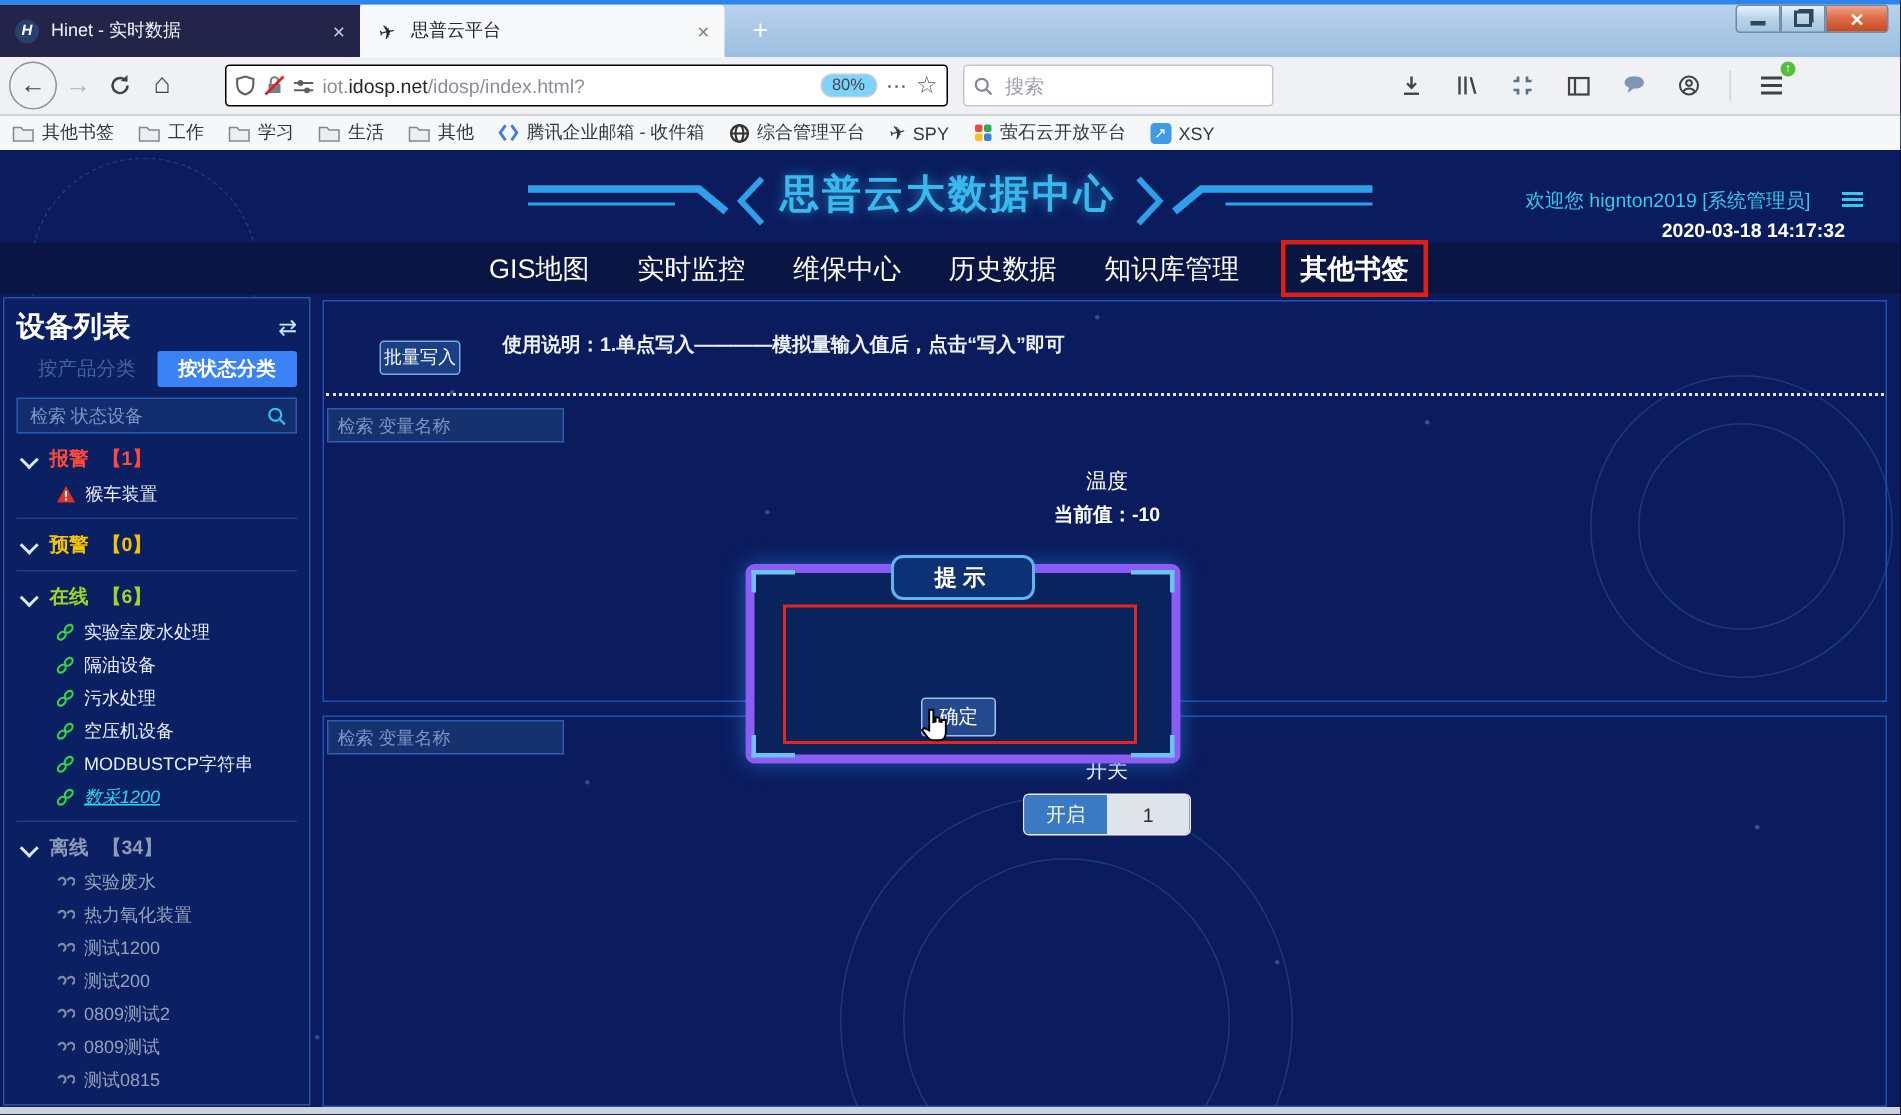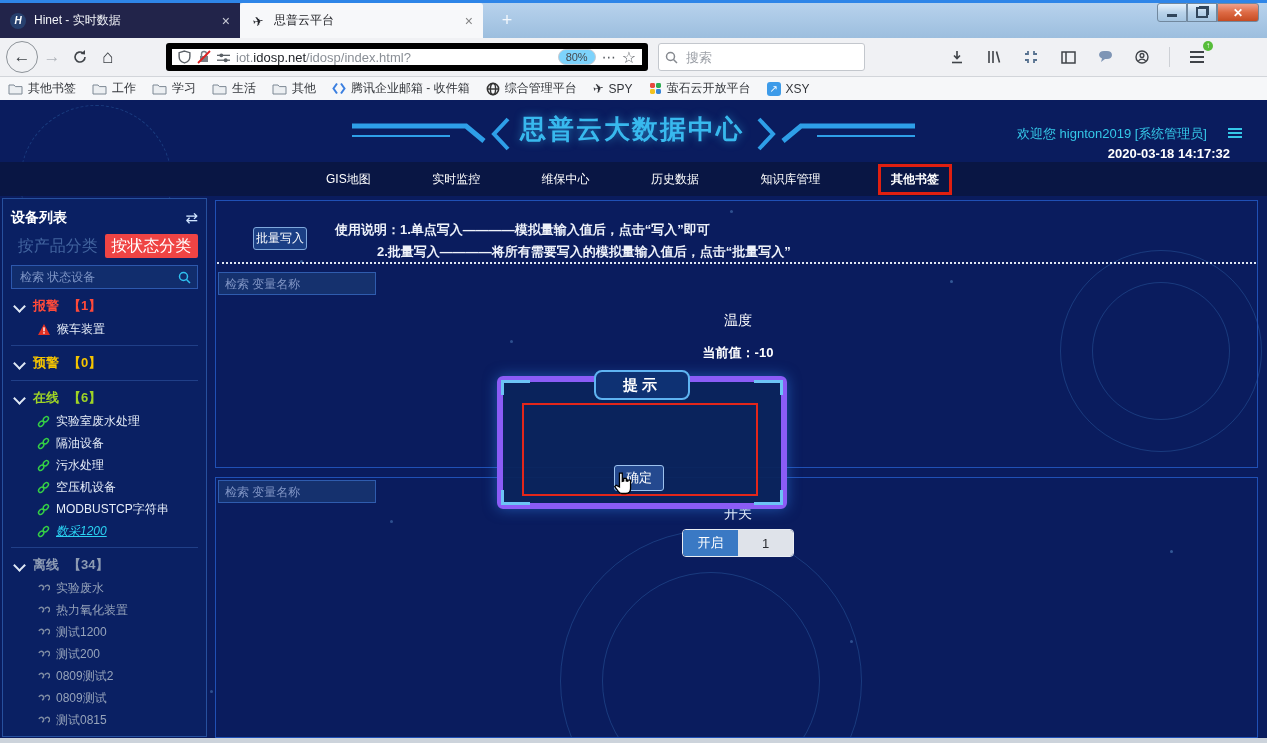--- a/index.html
+++ b/index.html
@@ -27,21 +27,21 @@
   .winbtn .bar{width:10px;height:3px;background:#31465c;margin-top:6px;}
   .winbtn .rest{width:8px;height:7px;border:2px solid #31465c;box-shadow:2px -2px 0 -1px #31465c;}
   .winbtn.close{width:42px;background:linear-gradient(#f0a18c,#dd6a44 50%,#c64b22);
                 border-radius:0 3px 3px 0;color:#fff;font-weight:bold;font-size:12px;}
   .navtoolbar{position:absolute;top:38px;left:0;width:1267px;height:38px;background:#f0f1f4;
               border-bottom:1px solid #d2d5da;display:flex;align-items:center;}
   .ibtn{width:28px;height:28px;display:flex;align-items:center;justify-content:center;
         color:#3f4348;font-size:17px;flex:none;}
   .ibtn.back{border:1px solid #8d9399;border-radius:50%;width:30px;height:30px;margin-left:6px;}
   .ibtn.fwd{color:#b0b4ba;}
-  .urlbar{margin-left:44px;width:482px;height:28px;background:#fff;border:6px solid #000000;
+  .urlbar{margin-left:28px;width:482px;height:28px;background:#fff;border:1px solid #000000;
           border-radius:3px;display:flex;align-items:center;padding:0 6px;box-sizing:border-box;gap:6px;}
   .urltext{font-size:13px;color:#8a8f96;white-space:nowrap;overflow:hidden;flex:1;}
   .urltext .host{color:#23262b;}
   .zoompill{font-size:11px;color:#45494f;background:#7dd3fc;border:1px solid #c9ccd2;
             border-radius:9px;padding:1px 7px;flex:none;}
   .pageact{color:#55595f;font-size:14px;flex:none;}
   .searchbar{margin-left:10px;width:207px;height:28px;background:#fff;border:1px solid #c3c7cd;
              border-radius:3px;display:flex;align-items:center;padding:0 6px;box-sizing:border-box;gap:6px;}
   .searchbar input{border:none;outline:none;font-size:13px;width:140px;font-family:"Liberation Sans",sans-serif;}
   .searchbar input::placeholder{color:#9a9ea5;}
@@ -66,32 +66,32 @@
           font-weight:bold;letter-spacing:2px;color:#38b9ee;text-shadow:0 0 8px rgba(56,185,238,.6);}
   .tdeco{position:absolute;top:16px;}
   .tdeco.l{left:350px;} .tdeco.r{left:752px;transform:scaleX(-1);}
   .welcome{position:absolute;top:25px;right:60px;font-size:13px;color:#35c8e8;}
   .listicon{position:absolute;top:28px;right:25px;width:14px;height:2px;background:#35c8e8;
             box-shadow:0 4px 0 #35c8e8,0 8px 0 #35c8e8;}
   .datetime{position:absolute;top:46px;right:37px;font-size:13px;font-weight:bold;color:#fff;}
   .navmenu{position:absolute;top:62px;left:0;width:1267px;height:34px;background:#091644;}
   .navitems{position:absolute;left:322px;top:0;width:630px;height:34px;display:flex;
             align-items:center;justify-content:space-between;}
-  .navitem{color:#fff;font-size:12px;padding:2px 4px;}
+  .navitem{color:#fff;font-size:18px;padding:2px 4px;}
   .navitem.hl{border:3px solid #e01f10;padding:4px 10px;font-weight:bold;}
   
   .sidebar{position:absolute;left:2px;top:98px;width:205px;height:539px;box-sizing:border-box;
            background:#0a2063;border:1px solid #27509e;padding:8px 8px 0 8px;overflow:hidden;}
   .sb-head{display:flex;justify-content:space-between;align-items:center;height:22px;}
-  .sb-title{font-size:14px;font-weight:bold;color:#fff;}
+  .sb-title{font-size:19px;font-weight:bold;color:#fff;}
   .sb-swap{color:#cfe4ff;font-size:15px;}
   .sb-tabs{display:flex;height:24px;margin-top:5px;}
-  .sb-tab{flex:1;display:flex;align-items:center;justify-content:center;font-size:16px;text-align:center;}
+  .sb-tab{flex:1;display:flex;align-items:center;justify-content:center;font-size:13px;text-align:center;}
   .sb-tab.off{color:#41639e;}
-  .sb-tab.on{background:#ef4444;color:#fff;border-radius:2px;}
+  .sb-tab.on{background:#3b82f6;color:#fff;border-radius:2px;font-weight:bold;}
   .sb-search{margin-top:7px;height:24px;background:#112d6d;border:1px solid #2d58ad;
              display:flex;align-items:center;padding:0 6px;box-sizing:border-box;}
   .sb-search input{flex:1;background:transparent;border:none;outline:none;font-size:12px;color:#a9bbe0;
                    font-family:"Liberation Sans",sans-serif;}
   .sb-search input::placeholder{color:#7e95c5;}
   .sb-grp{display:flex;align-items:center;gap:9px;margin-top:8px;height:18px;
           font-size:13px;font-weight:bold;}
   .chev{width:7px;height:7px;border-right:2px solid #dfe8f5;border-bottom:2px solid #dfe8f5;
         transform:rotate(45deg);margin-left:4px;flex:none;}
   .g-alarm{color:#ff4a3a;} .g-warn{color:#f5c400;} .g-online{color:#9fd426;} .g-off{color:#8d9bb3;}
@@ -115,21 +115,21 @@
              font-family:"Liberation Sans",sans-serif;outline:none;}
   .varsearch::placeholder{color:#8095c5;}
   .vs1{left:218px;top:172px;} .vs2{left:218px;top:380px;}
   .ctlgroup{position:absolute;width:200px;text-align:center;color:#fff;}
   .tempg{left:638px;top:212px;} .swg{left:638px;top:405px;}
   .ctl-label{font-size:14px;}
   .temprow{margin-top:5px;display:flex;justify-content:center;gap:4px;}
   .tempin{width:100px;height:21px;background:#0a1945;border:1px solid #3a63b5;outline:none;
           color:#fff;font-family:"Liberation Sans",sans-serif;}
   .writebtn{width:38px;height:24px;}
-  .curval{margin-top:14px;font-size:13px;font-weight:bold;}
+  .curval{margin-top:4px;font-size:13px;font-weight:bold;}
   .toggle{margin:6px auto 0;width:110px;height:26px;display:flex;border:1px solid #e9edf3;
           border-radius:4px;overflow:hidden;}
   .tg-on{flex:1;background:#3a79c4;color:#fff;font-size:13px;display:flex;align-items:center;justify-content:center;}
   .tg-val{flex:1;background:#dfe3ea;color:#2a2d33;font-size:13px;display:flex;align-items:center;justify-content:center;}
   
   .dialog{position:absolute;left:497px;top:276px;width:278px;height:121px;background:rgba(11,36,92,.95);
           border:6px solid #8b5cf6;border-radius:6px;box-shadow:0 0 14px rgba(50,130,230,.55);z-index:5;}
   .dlg-corner{position:absolute;width:26px;height:12px;border-color:#6cc4f5;}
   .dc-tl{left:-2px;top:-2px;border-left:3px solid #6cc4f5;border-top:3px solid #6cc4f5;}
   .dc-tr{right:-2px;top:-2px;border-right:3px solid #6cc4f5;border-top:3px solid #6cc4f5;}
@@ -545,21 +545,20 @@
           </svg>
         <span>测试0815</span>
         </div>
     </div>
 
     <div class="panel p1"></div>
     <div class="panel p2"></div>
 
     <div class="btn batch">批量写入</div>
     <div class="usage u1">使用说明：1.单点写入————模拟量输入值后，点击“写入”即可</div>
-    <div class="usage u2">2.批量写入————将所有需要写入的模拟量输入值后，点击“批量写入”</div>
     <div class="dotline"></div>
     <input class="varsearch vs1" placeholder="检索 变量名称" style="">
     <input class="varsearch vs2" placeholder="检索 变量名称" style="">
 
     <div class="ctlgroup tempg">
       <div class="ctl-label">温度</div>
       <div class="curval">当前值：-10</div>
     </div>
 
     <div class="ctlgroup swg">

